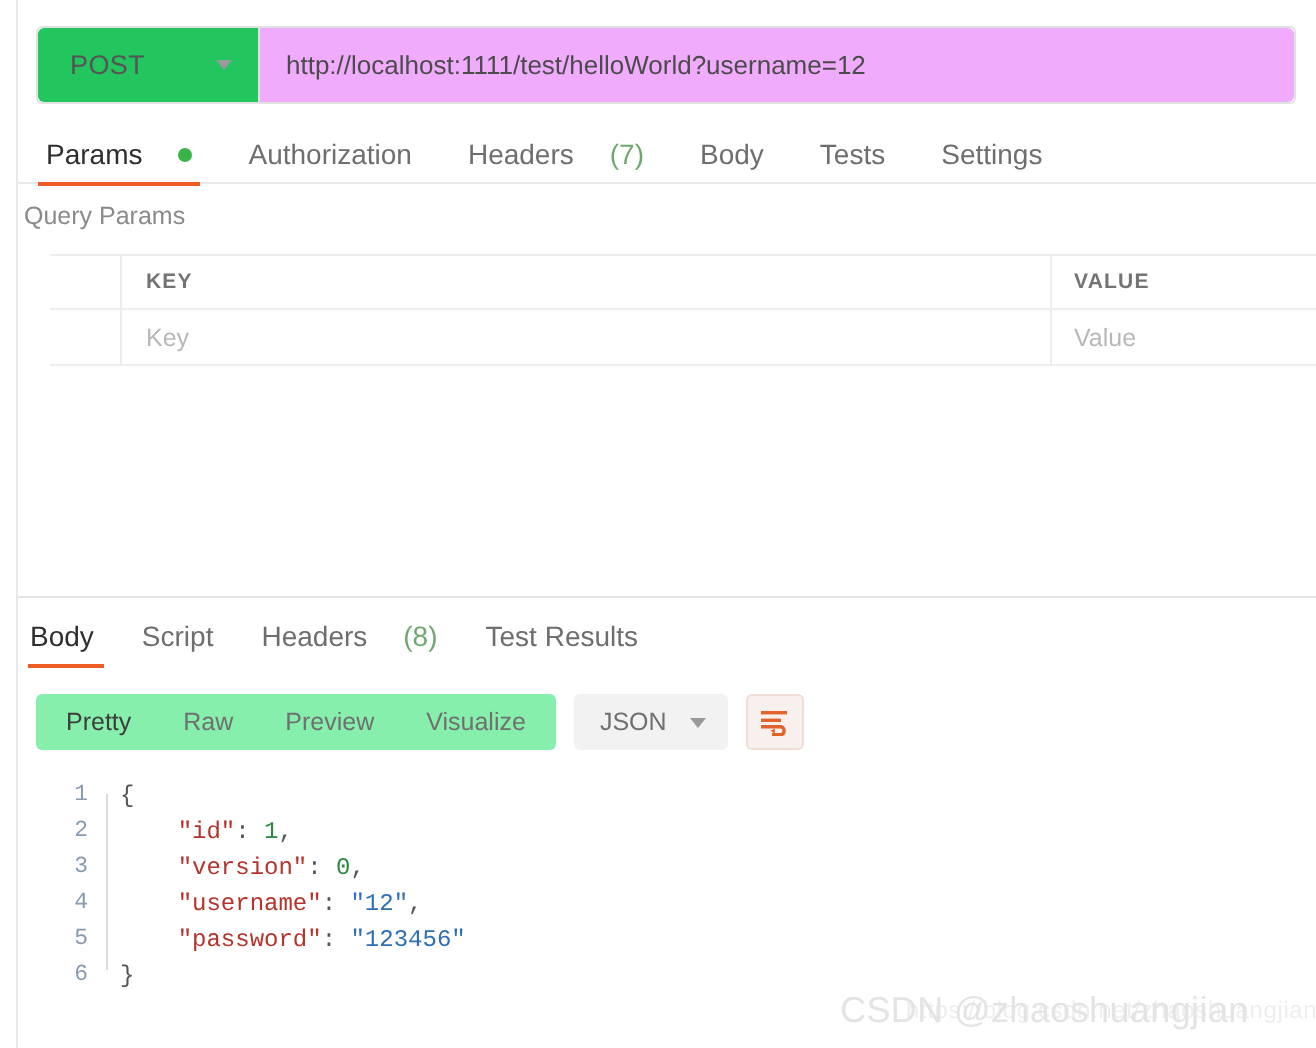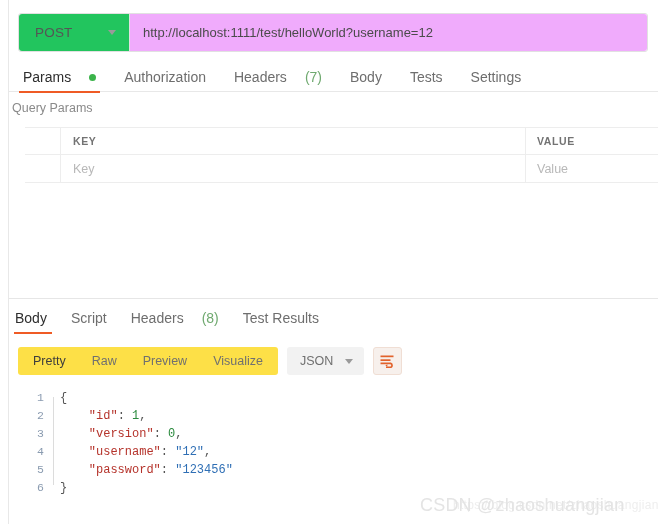--- a/index.html
+++ b/index.html
@@ -214,21 +214,21 @@
     position: absolute;
     left: 18px; top: 347px;
     display: flex;
     align-items: center;
     gap: 9px;
   }
   .seg {
     display: flex;
     align-items: center;
     height: 28px;
-    background: #fde047;
+    background: #86efac;
     border-radius: 3px;
     padding: 0 2px;
   }
   .seg-item {
     padding: 0 13px;
     font-size: 12.5px;
     color: #707070;
     line-height: 28px;
     cursor: pointer;
     border-radius: 3px;

